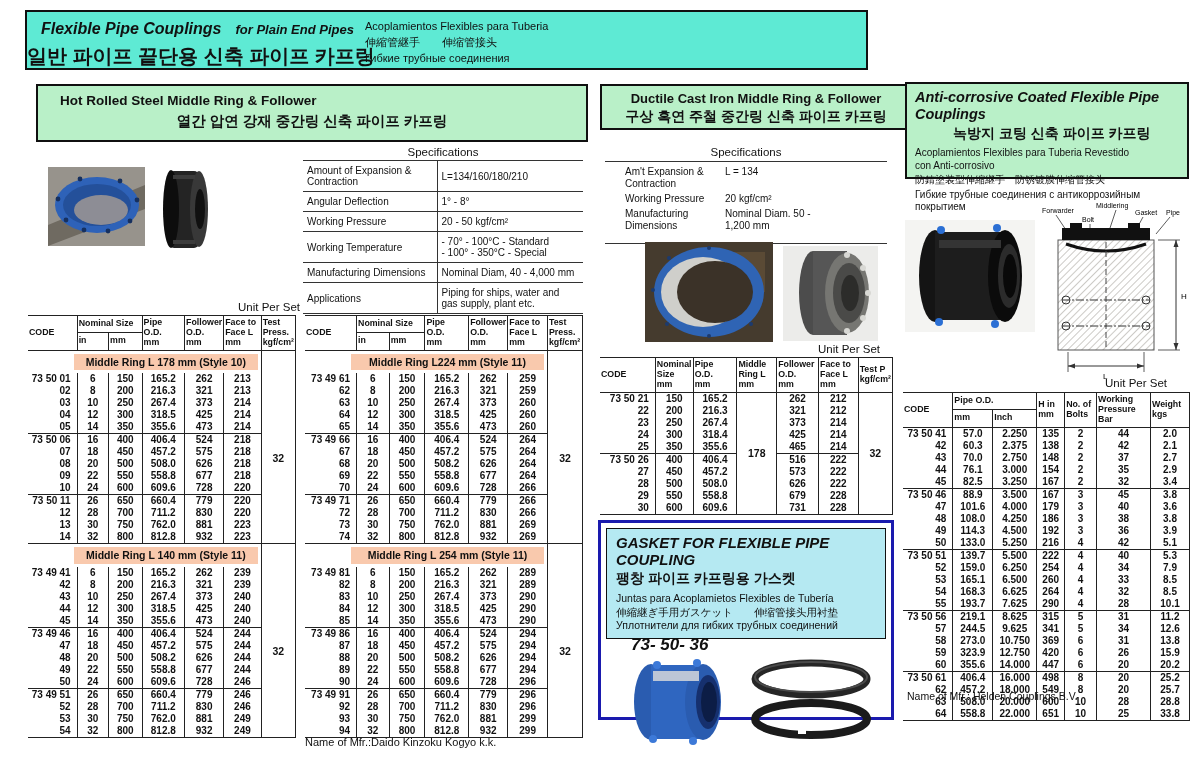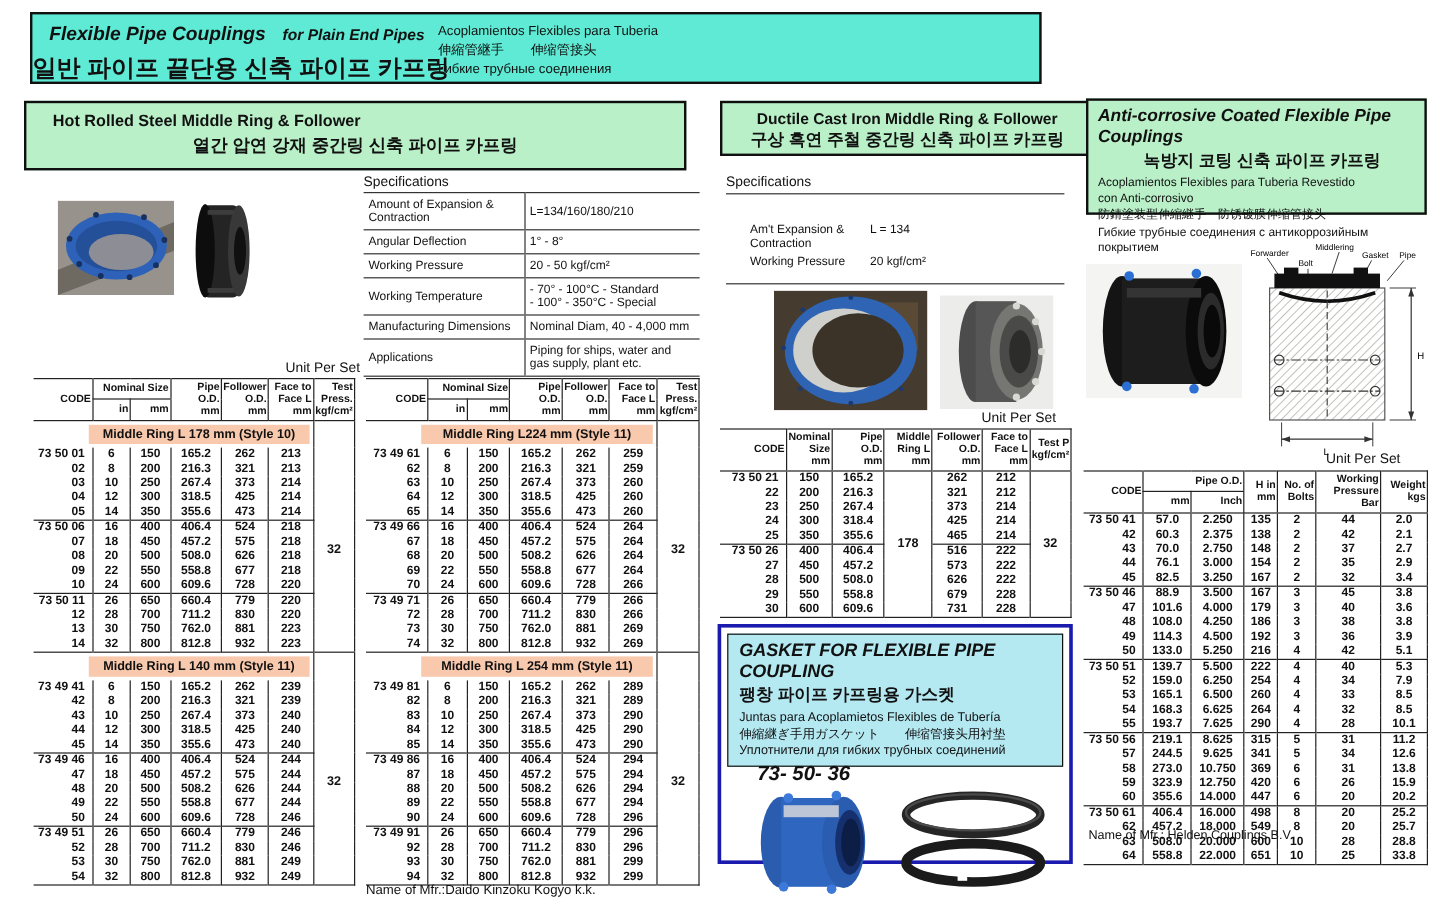--- a/index.html
+++ b/index.html
@@ -11,53 +11,53 @@
 
 
 .hdrbar{left:25px;top:10px;width:843px;height:60px;background:#5eead4;border:2px solid #101010}
 .hdrbar .t1{font-style:italic;font-weight:bold;font-size:16px;padding:8px 0 0 14px}
 .hdrbar .t1 .sub{font-size:13px;margin-left:14px}
 .hdrbar .t2{font-weight:bold;font-size:20px;padding:5px 0 0 0}
 .hdr-right{position:absolute;left:338px;top:7px;font-size:11px;line-height:1.45}
 
 
 .greenbox{background:#b9f0c8;border:2px solid #101010}
-.g1{left:20px;top:84px;width:552px;height:58px}
+.g1{left:36px;top:84px;width:552px;height:58px}
 .g1 .t1{font-weight:bold;font-size:13.5px;padding:7px 0 0 22px}
 .g1 .t2{font-weight:bold;font-size:14.5px;text-align:center;padding-top:4px}
 .g2{left:600px;top:84px;width:312px;height:46px}
 .g2 .t1{font-weight:bold;font-size:13px;text-align:center;padding-top:5px}
 .g2 .t2{font-weight:bold;font-size:14px;text-align:center;padding-top:2px}
 .g3{left:905px;top:82px;width:284px;height:97px;padding:5px 8px}
 .g3 .t1{font-style:italic;font-weight:bold;font-size:14.5px;line-height:1.15}
 .g3 .t2{font-weight:bold;font-size:14px;padding:3px 0 2px 38px}
 .g3 .sm{font-size:10px;line-height:1.25;margin-top:2px}
 
 
 .specwrap{left:303px;top:146px;width:280px}
-.spec-title{text-align:left;font-size:11.5px;margin-bottom:2px}
+.spec-title{text-align:center;font-size:11.5px;margin-bottom:2px}
 table.spec{border-collapse:collapse;width:100%;font-size:10px}
 table.spec td{border-top:1px solid #333;padding:4px 4px;vertical-align:middle;white-space:pre-line}
 table.spec tr:last-child td{border-bottom:1px solid #333}
 table.spec td.val{border-left:1px solid #333}
 table.spec td.lab{width:134px}
 
 
 .dspec{left:605px;top:146px;width:282px}
-.dspec-body{border-top:1px solid #333;border-bottom:1px solid #333;padding:24px 0 8px 20px;margin-top:3px}
+.dspec-body{border-top:1px solid #333;border-bottom:1px solid #333;padding:4px 0 8px 20px;margin-top:3px}
 .drow{display:flex;font-size:10px;line-height:1.2;margin-bottom:3px}
 .drow .lab{width:100px;white-space:pre-line}
 .drow .val{white-space:pre-line}
 
 
 .ups{font-size:11.5px}
 
 
 .dtwrap table{border-collapse:collapse;width:100%;border-top:1.5px solid #222;border-bottom:1.5px solid #222;border-right:1px solid #222}
-.dtwrap th{font-size:8.8px;font-weight:bold;line-height:1.12;padding:2px 1px;text-align:right;vertical-align:middle;border-bottom:1px solid #222;border-left:1px solid #222}
+.dtwrap th{font-size:8.8px;font-weight:bold;line-height:1.12;padding:2px 1px;text-align:left;vertical-align:middle;border-bottom:1px solid #222;border-left:1px solid #222}
 .dtwrap td{font-size:10px;font-weight:bold;text-align:center;line-height:1.2;padding:0 1px;border-left:1px solid #222}
 .dtwrap th.thcode,.dtwrap td.code{border-left:none}
 .dtwrap td.code{text-align:right;padding-right:6px}
 .dtwrap th.nomi{border-bottom:1px solid #222}
 .dtwrap tr.band td{border-left:none;padding:2px 0}
 .dtwrap tr.band td.bandend{border-left:1px solid #222}
 .dtwrap tr.bsep td{border-top:1px solid #222}
 .bandbox{background:#f9c9ad;font-size:10.5px;font-weight:bold;text-align:center;padding:2px 0;margin:1px 3px 1px 46px}
 .dtwrap tr.gt td{border-top:1px solid #222}
 .dtwrap td.testcell,.dtwrap td.mringcell{font-size:10.5px}
@@ -709,20 +709,26 @@
     <div class="spec-title">Specifications</div>
     <div class="dspec-body" id="spec-ductile">
         <div class="drow">
           <div class="lab">Am't Expansion &amp;
 Contraction</div>
           <div class="val">L = 134</div>
         </div>
         <div class="drow">
           <div class="lab">Working Pressure</div>
           <div class="val">20 kgf/cm²</div>
+        </div>
+        <div class="drow">
+          <div class="lab">Manufacturing
+Dimensions</div>
+          <div class="val">Nominal Diam. 50 -
+1,200 mm</div>
         </div>
       </div>
   </div>
 
   <div class="abs photo" style="left:645px;top:242px;width:128px;height:100px">
     <svg width="128" height="100">
       <rect width="128" height="100" fill="#453b2e"></rect>
       <rect x="70" y="10" width="50" height="40" fill="#5a4a35"></rect>
       <circle cx="95" cy="45" r="8" fill="#c07818"></circle>
       <ellipse cx="64" cy="50" rx="55" ry="45" fill="#2f64b4"></ellipse>

